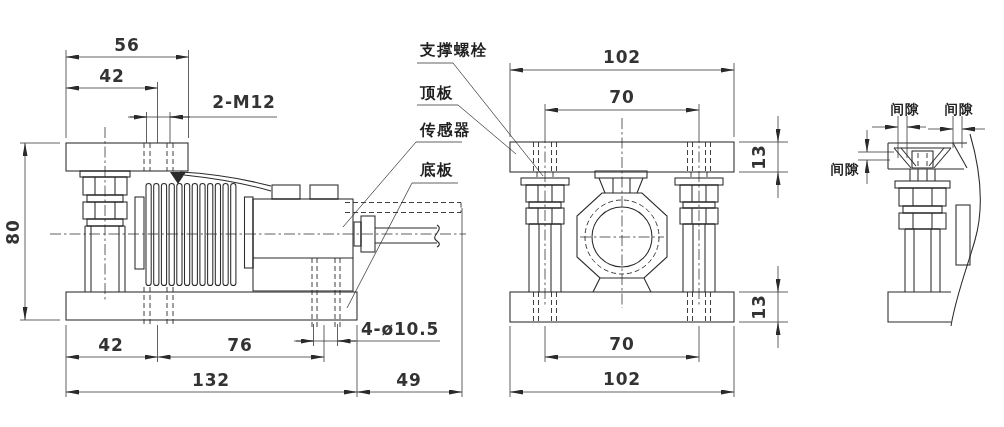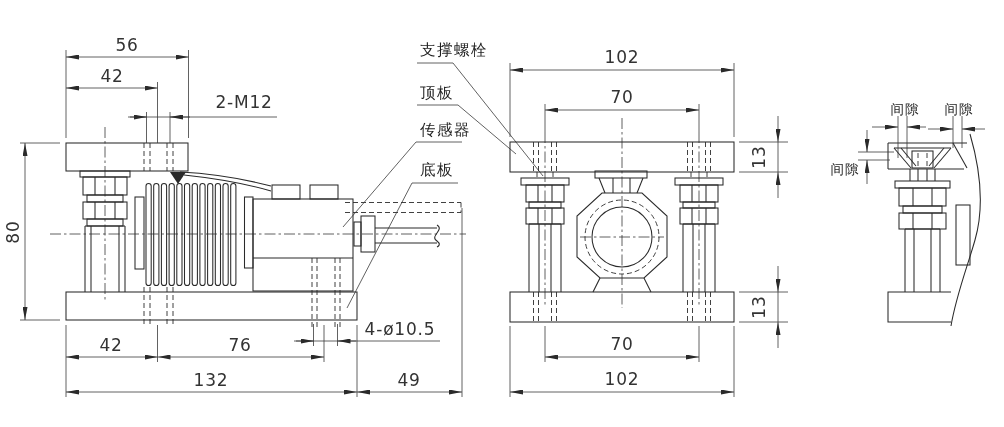--- a/index.html
+++ b/index.html
@@ -1,17 +1,17 @@
 <!DOCTYPE html>
 <html><head>
 <meta charset="utf-8">
 <style>
   html,body{margin:0;padding:0;background:#fff;}
   .stage{position:relative;width:1004px;height:427px;background:#ffffff;overflow:hidden;
-         font-family:"DejaVu Sans","Liberation Sans",sans-serif;}
+         font-family:"DejaVu Sans","Liberation Sans",sans-serif;font-weight:bold;}
   svg{display:block;}
   .ol{stroke:#2a2a2a;stroke-width:1.05;fill:none;stroke-linecap:butt;stroke-linejoin:miter;}
   .tn{stroke:#3a3a3a;stroke-width:0.8;fill:none;}
   .hid{stroke:#2b2b2b;stroke-width:0.9;fill:none;stroke-dasharray:5 3;}
   .cl{stroke:#2b2b2b;stroke-width:0.75;fill:none;stroke-dasharray:11 3 2.5 3;}
   .dimtxt{font-size:17px;fill:#333;letter-spacing:0.8px;text-anchor:middle;}
   .cjk{font-size:15.5px;fill:#1f1f1f;letter-spacing:1.5px;}
   .cjks{font-size:13.5px;fill:#1f1f1f;letter-spacing:1px;text-anchor:middle;}
 </style>
 </head>

